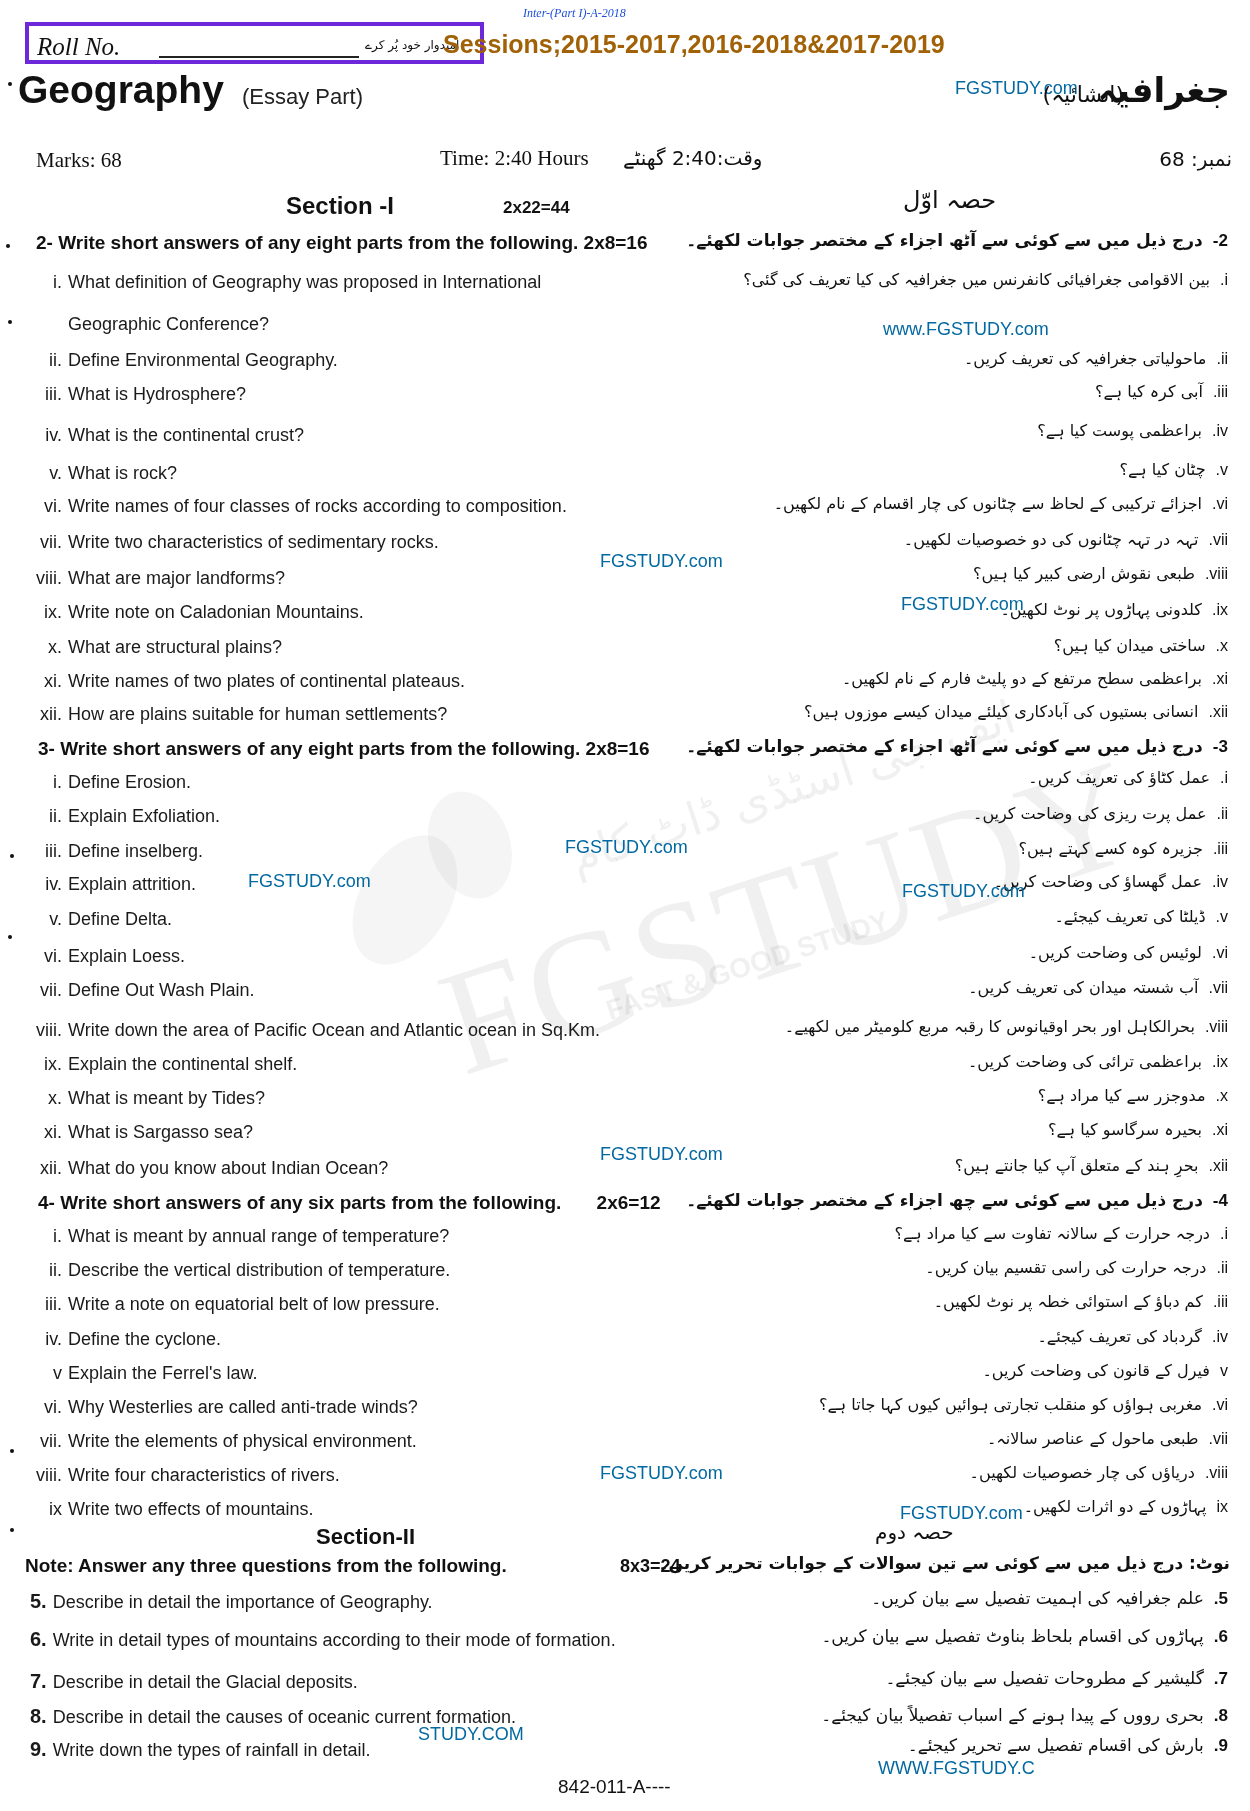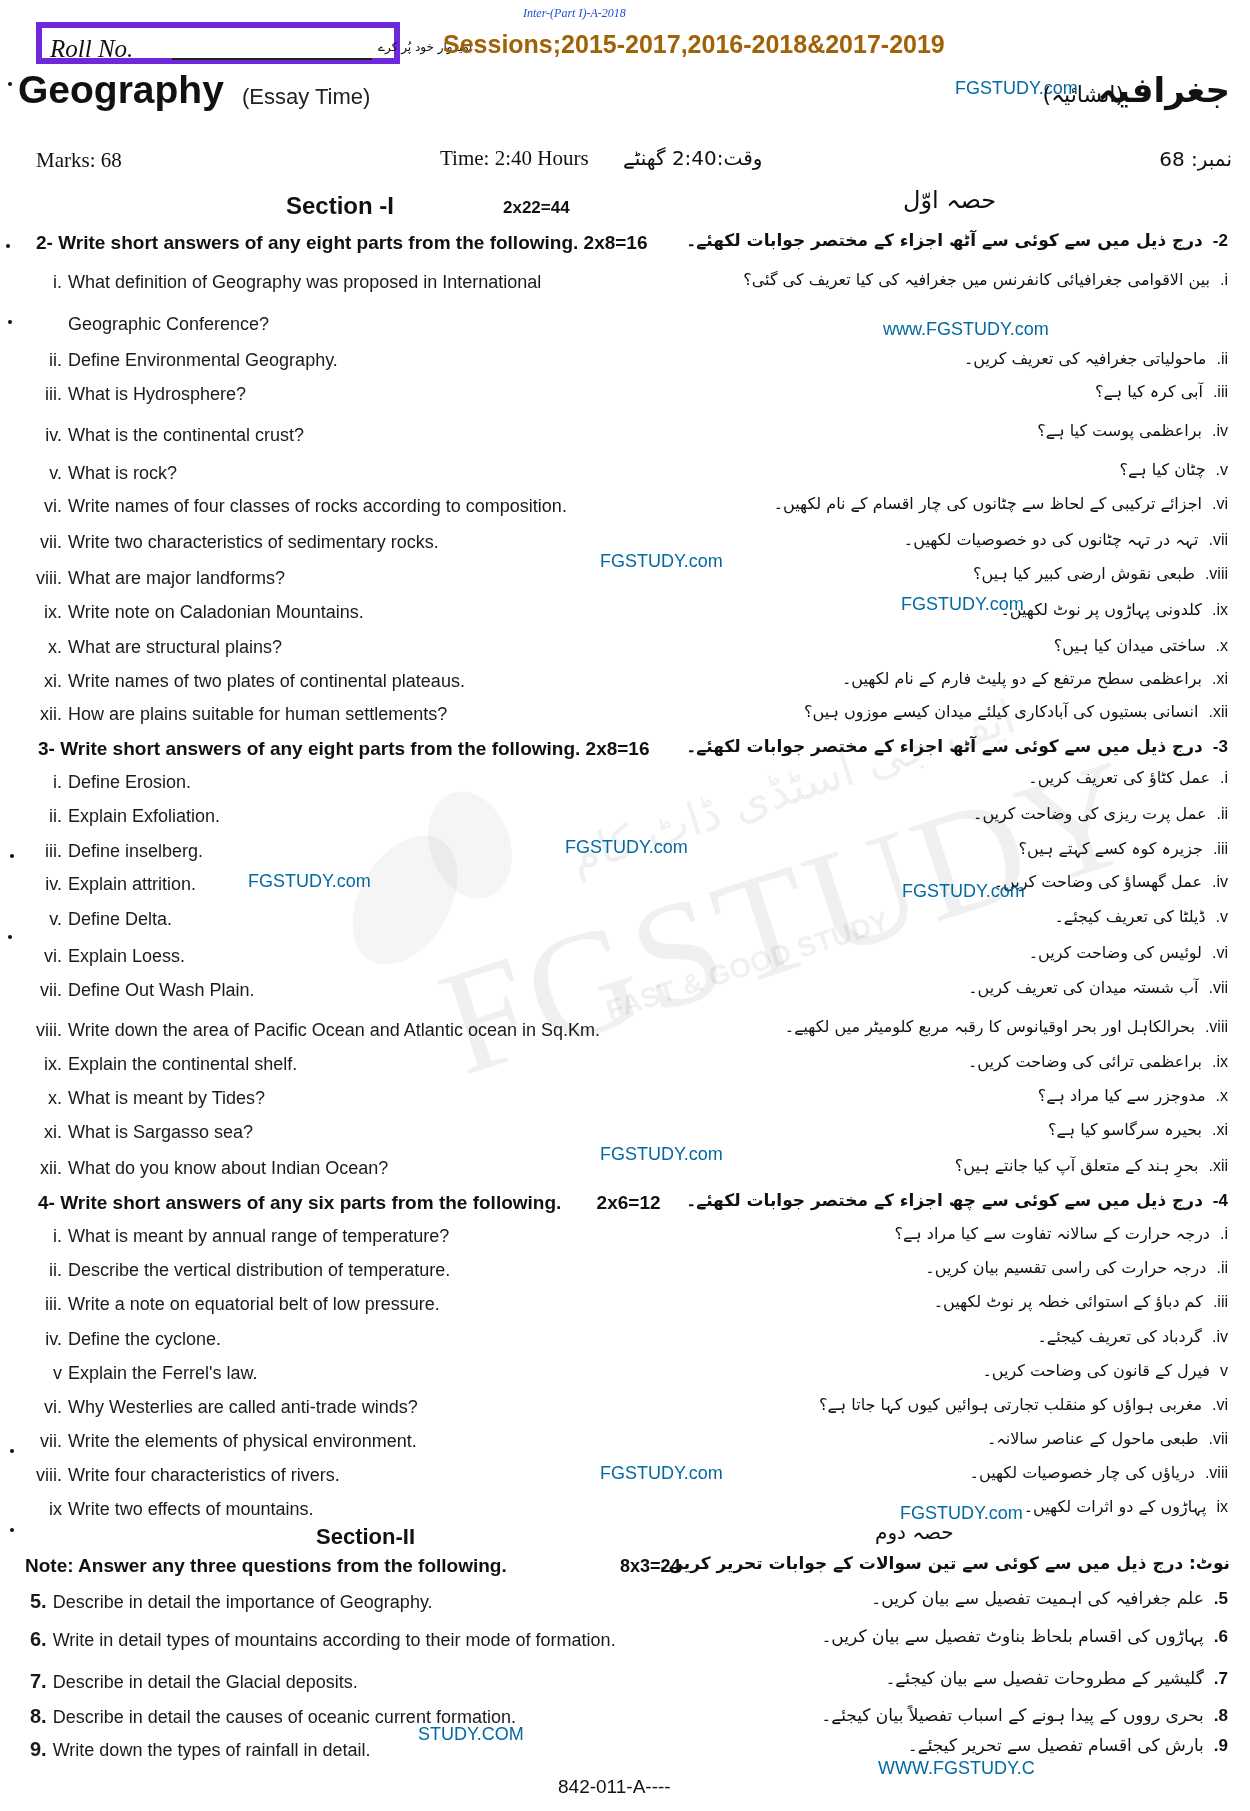--- a/index.html
+++ b/index.html
@@ -4,21 +4,21 @@
 <style>
   html, body { margin: 0; padding: 0; background: #ffffff; }
   body { width: 1250px; height: 1811px; position: relative; overflow: hidden; color: #111; font-family: "Liberation Sans", sans-serif; }
   .abs { position: absolute; white-space: nowrap; }
   .serif { font-family: "Liberation Serif", serif; }
   .sans { font-family: "Liberation Sans", sans-serif; }
   .urdu { font-family: "DejaVu Sans", sans-serif; direction: rtl; unicode-bidi: plaintext; }
   .wm-small { font-family: "Liberation Sans", sans-serif; font-size: 18px; color: #0369a1; }
 
   #top-code { left: 523px; top: 6px; font-size: 12px; font-style: italic; color: #1d4ed8; }
-  #roll-box { left: 25px; top: 22px; width: 364px; height: 42px; border: 6px solid #6d28d9; box-sizing: border-box; margin-left: 11px; }
+  #roll-box { left: 25px; top: 22px; width: 459px; height: 42px; border: 4px solid #6d28d9; box-sizing: border-box; }
   #roll-label { left: 8px; top: 7px; font-size: 25px; font-style: italic; }
   #roll-line { left: 130px; top: 30px; width: 200px; border-bottom: 2px solid #222; }
   #roll-urdu { left: 336px; top: 12px; font-size: 12px; }
   #sessions { left: 443px; top: 30px; font-size: 25px; font-weight: bold; color: #a16207; }
   #subject-en { left: 18px; top: 68px; font-size: 39px; font-weight: bold; }
   #subject-type { left: 242px; top: 84px; font-size: 22px; color: #222; }
   #subject-ur { right: 20px; top: 70px; font-size: 34px; font-weight: bold; }
   #subject-ur-type { right: 126px; top: 82px; font-size: 22px; }
 
   #marks { left: 36px; top: 148px; font-size: 21px; }
@@ -64,21 +64,21 @@
 <div id="top-code" class="abs serif">Inter-(Part I)-A-2018</div>
 
 <div id="roll-box" class="abs">
   <span id="roll-label" class="abs serif">Roll No.</span>
   <span id="roll-line" class="abs"></span>
   <span id="roll-urdu" class="abs urdu">امیدوار خود پُر کرے</span>
 </div>
 <div id="sessions" class="abs sans">Sessions;2015-2017,2016-2018&amp;2017-2019</div>
 
 <div id="subject-en" class="abs sans">Geography</div>
-<div id="subject-type" class="abs sans">(Essay Time)</div>
+<div id="subject-type" class="abs sans">(Essay Part)</div>
 <div class="abs wm-small" style="left:955px; top:78px;">FGSTUDY.com</div>
 <div id="subject-ur-type" class="abs urdu">(انشائیہ)</div>
 <div id="subject-ur" class="abs urdu">جغرافیہ</div>
 
 <div id="marks" class="abs serif">Marks: 68</div>
 <div id="time" class="abs serif">Time: 2:40 Hours</div>
 <div id="time-ur" class="abs urdu">وقت:2:40 گھنٹے</div>
 <div id="marks-ur" class="abs urdu">نمبر: 68</div>
 
 <div id="sec1" class="abs sans">Section -I</div>

